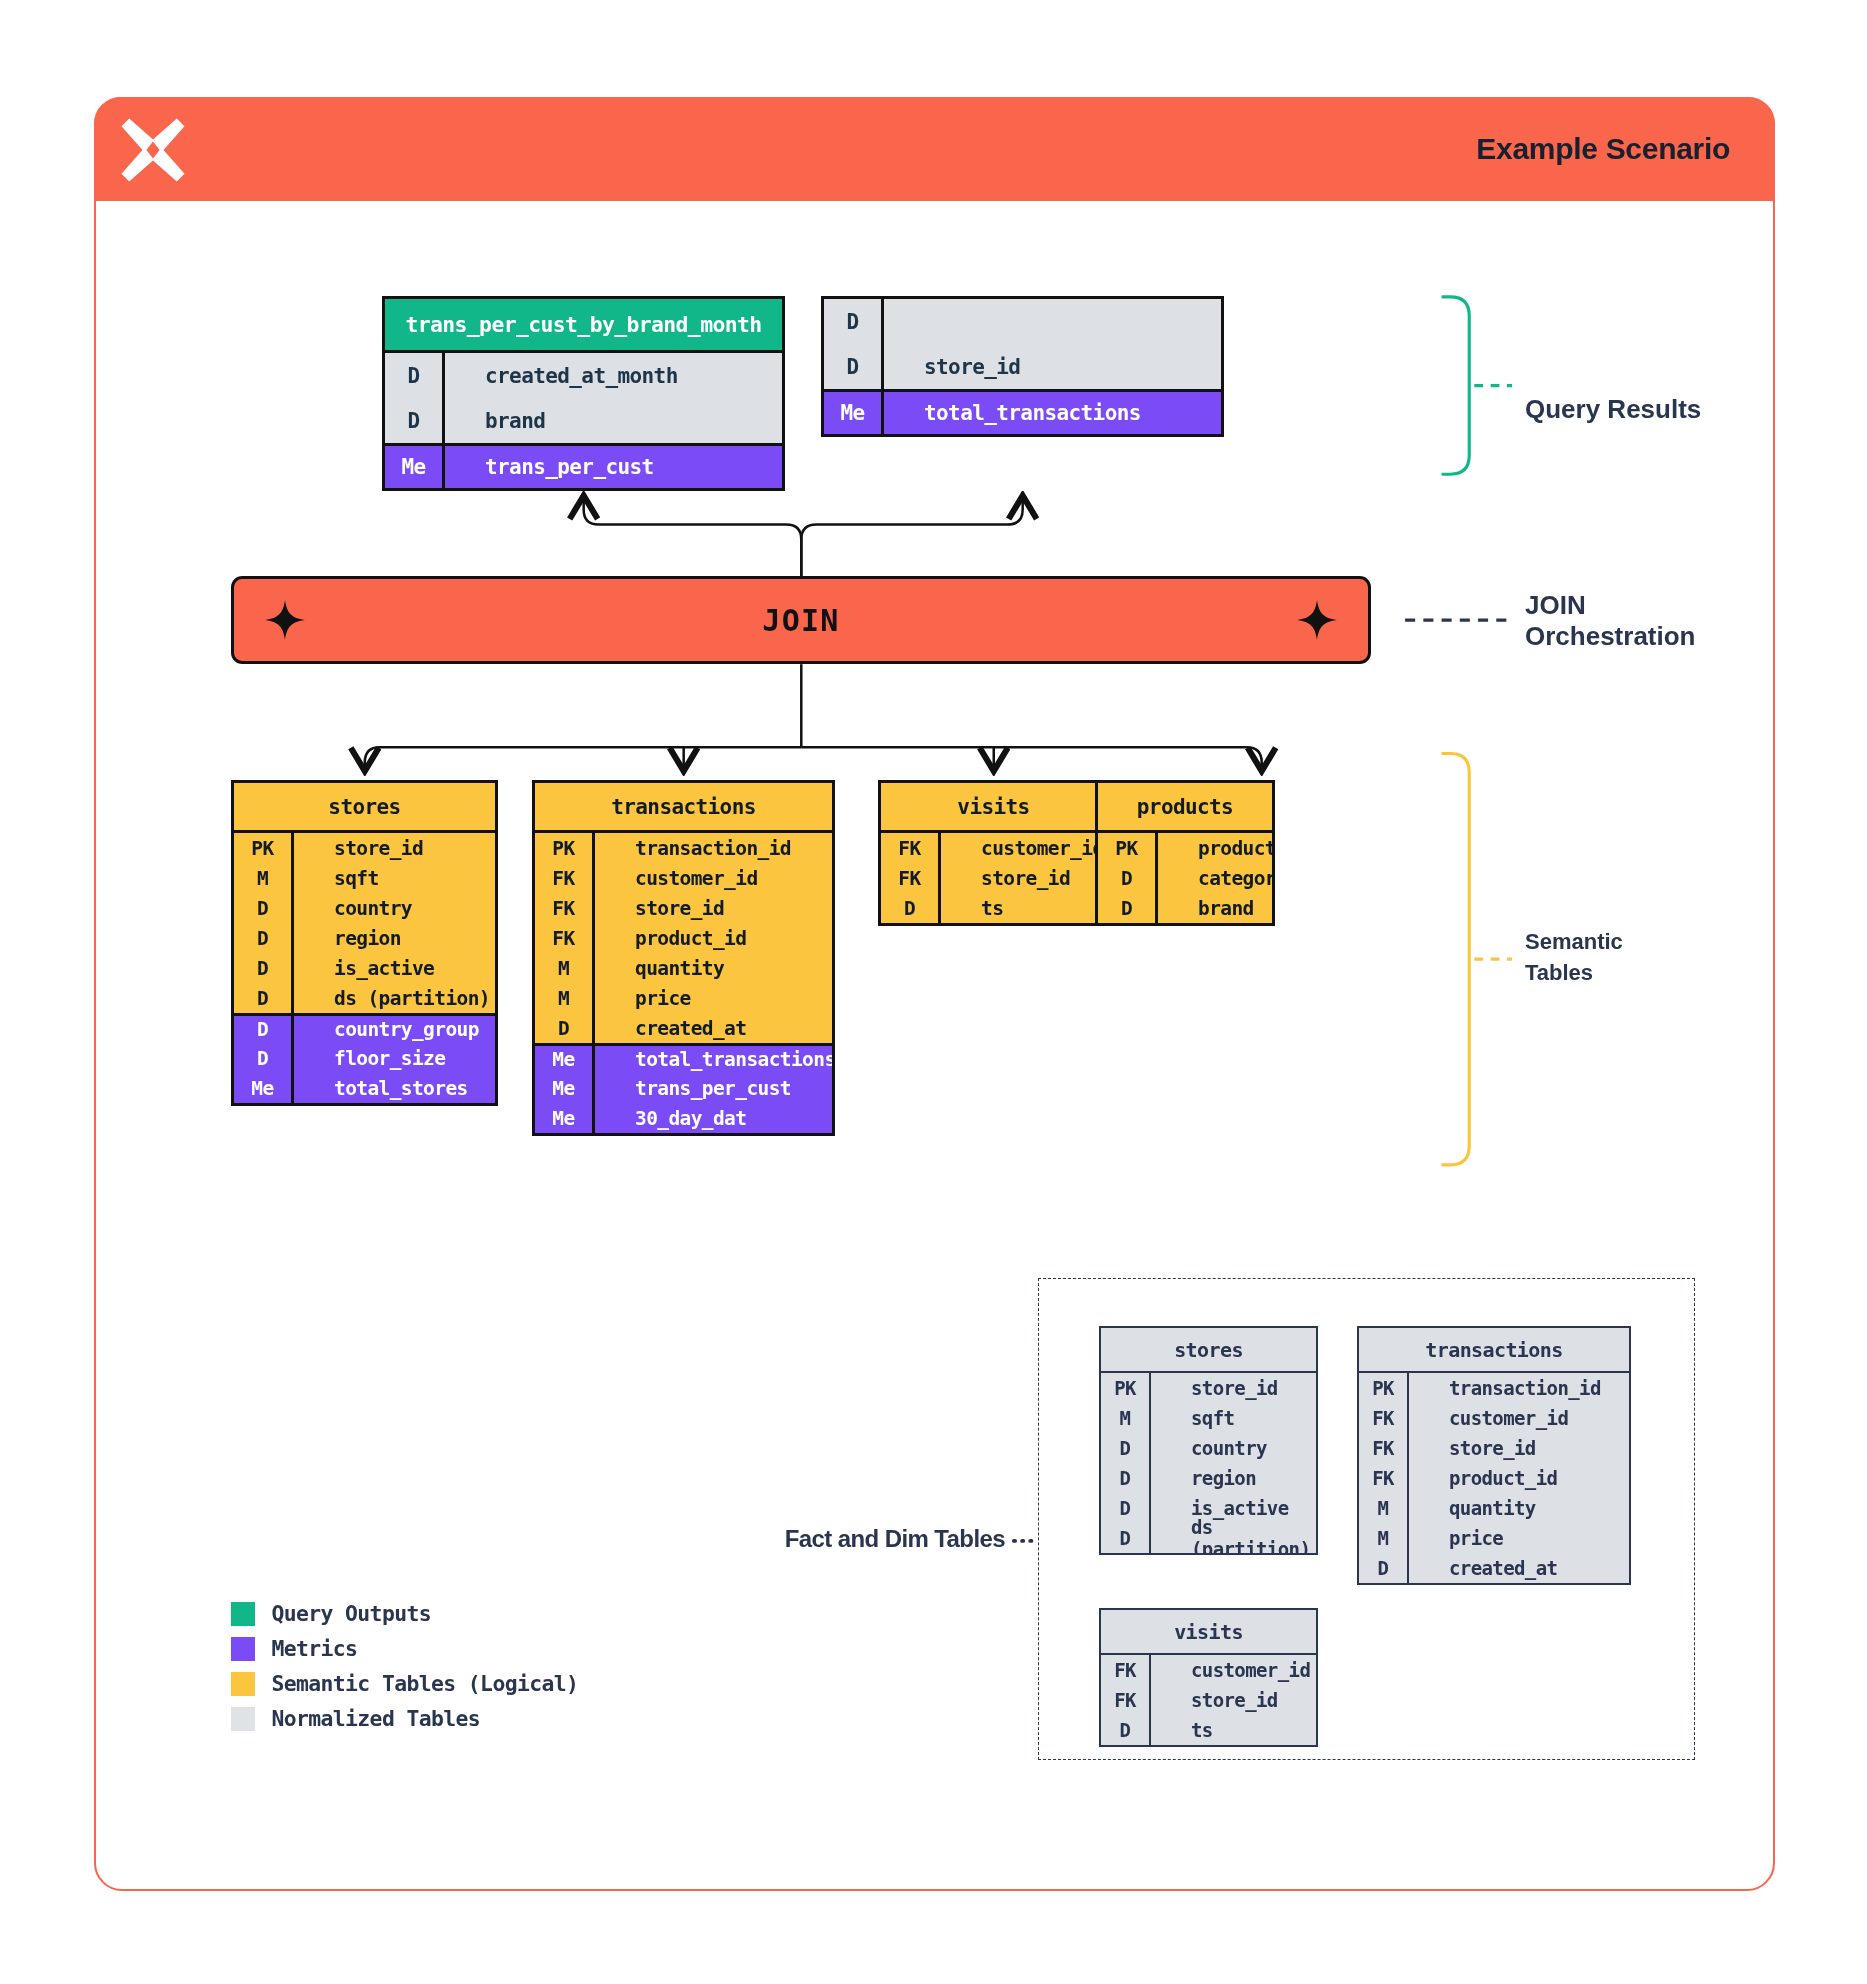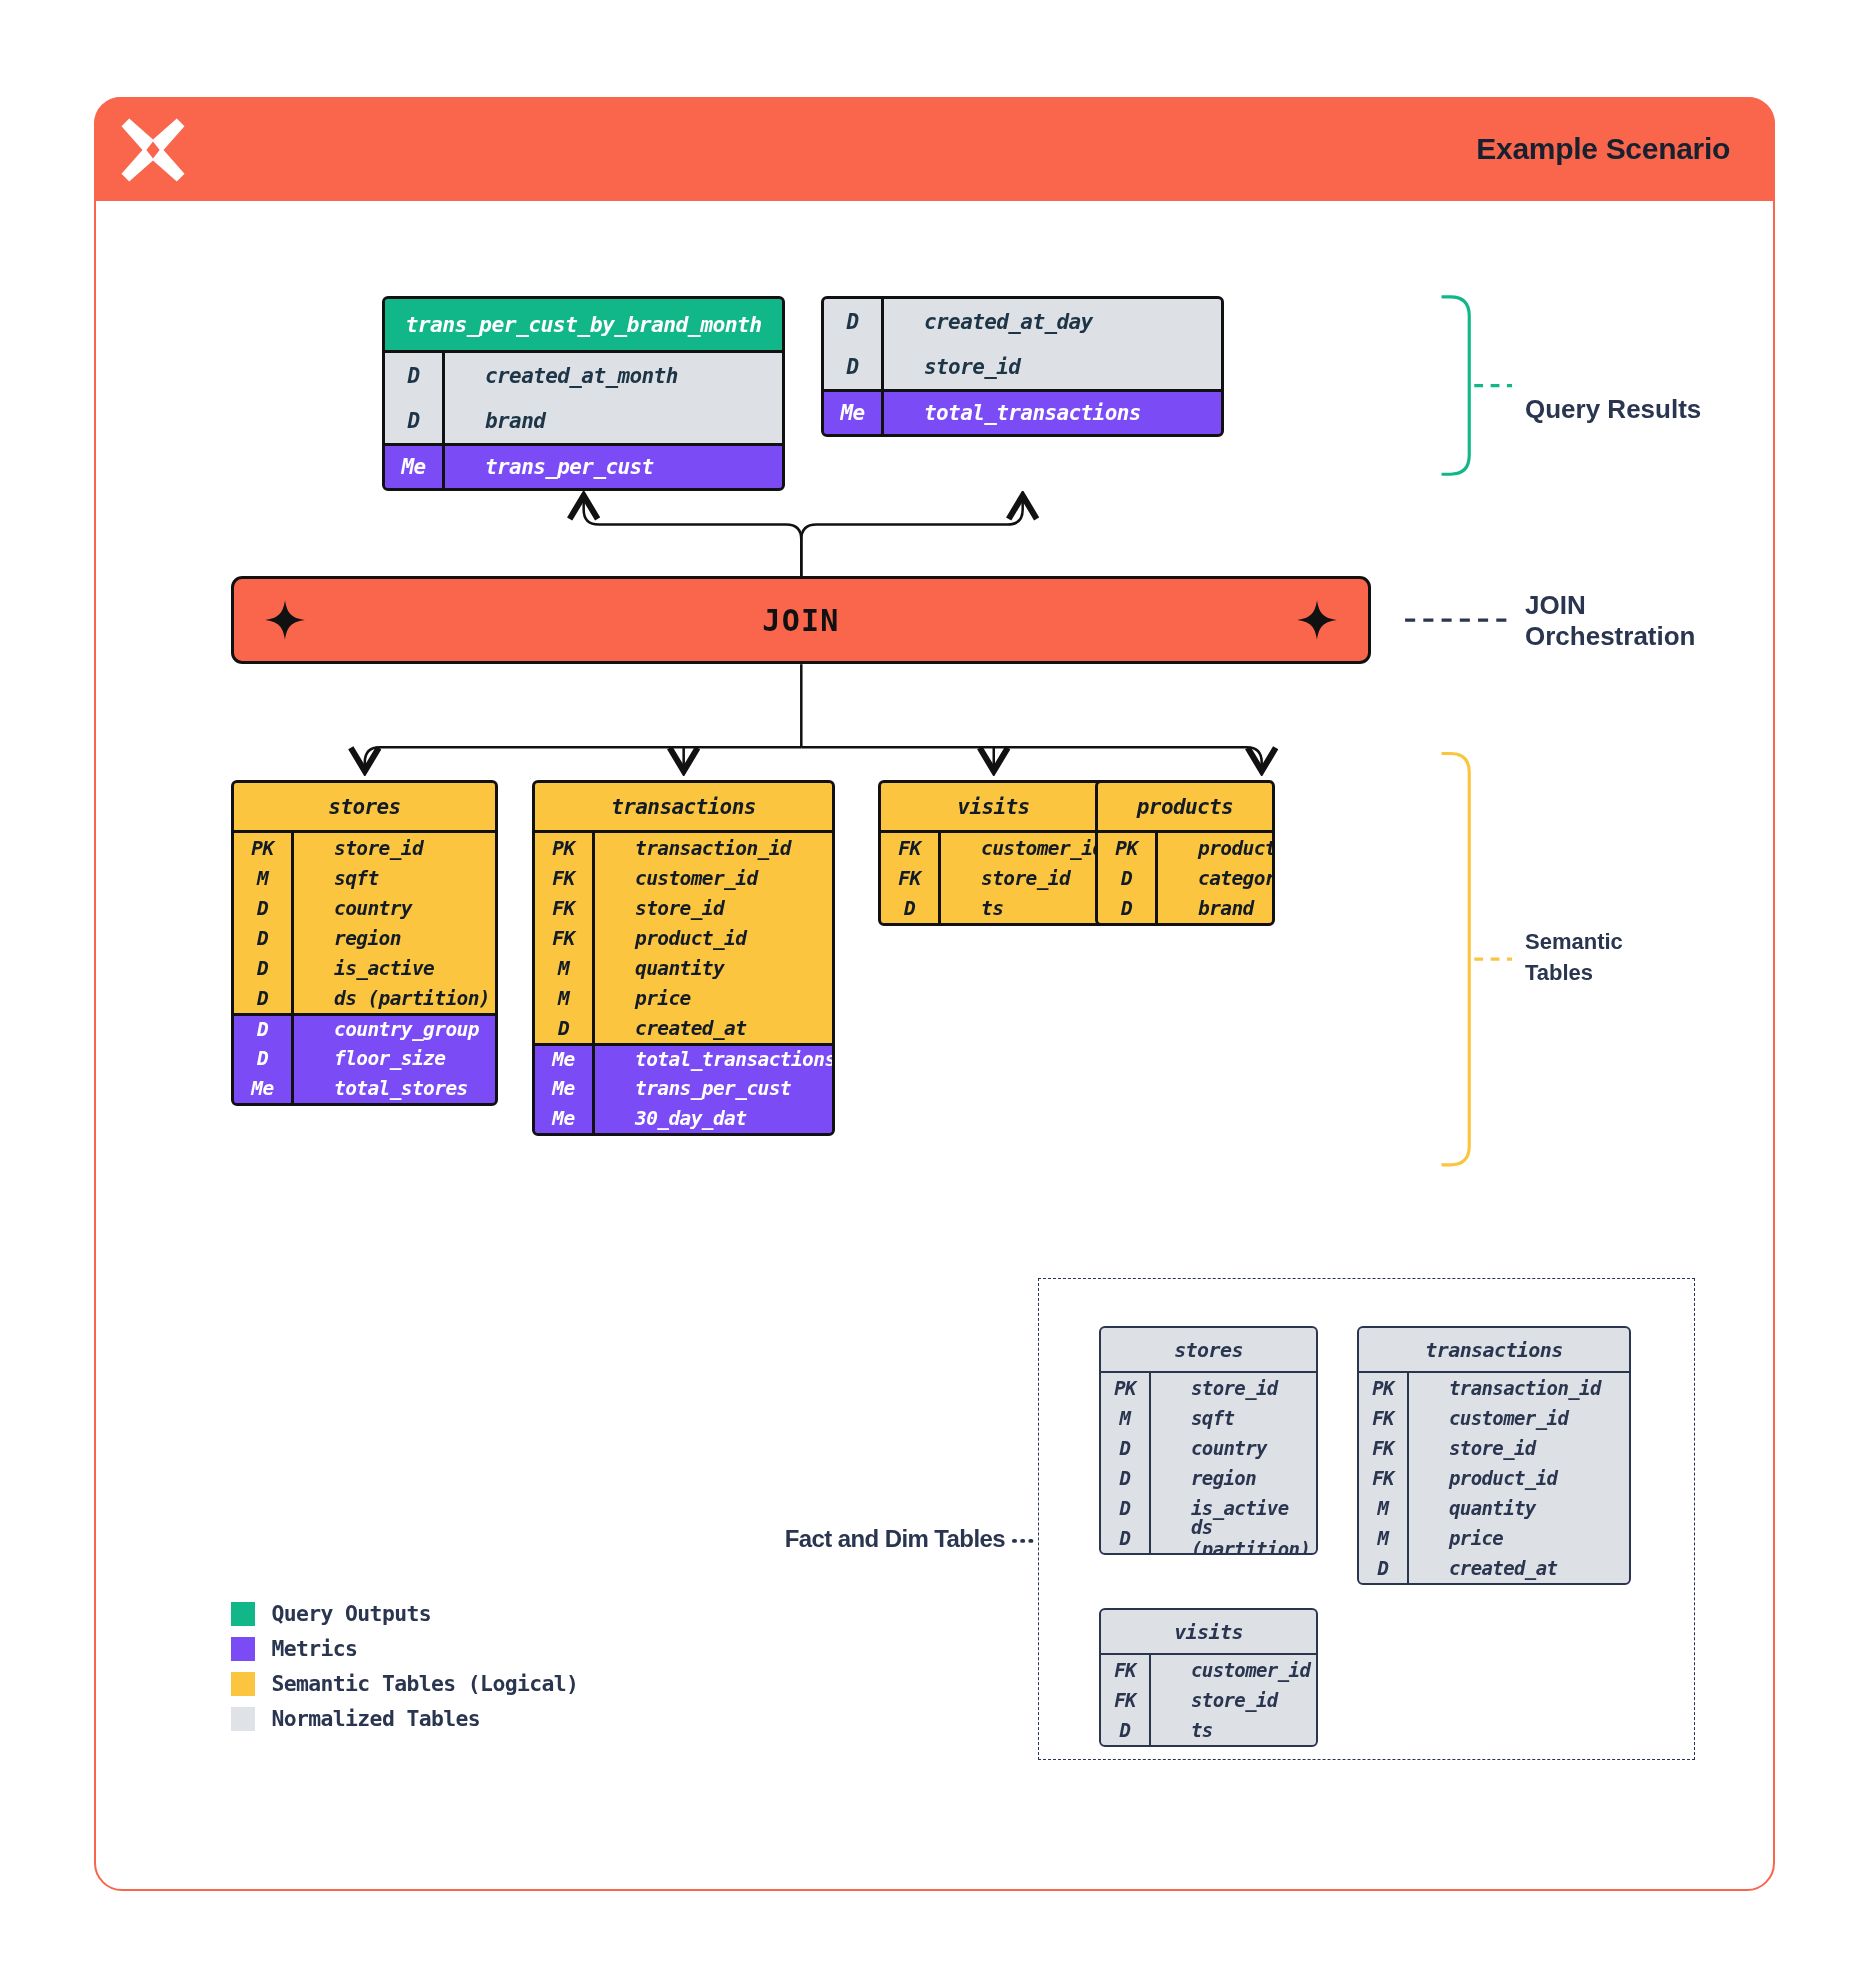--- a/index.html
+++ b/index.html
@@ -11,22 +11,22 @@
        font-family:"Liberation Sans",sans-serif;}
   .card{position:absolute;left:94px;top:97px;width:1681px;height:1794px;
         border:2.5px solid var(--orange);border-radius:28px;background:#fff;}
   .appbar{position:absolute;left:94px;top:97px;width:1681px;height:104px;
         background:var(--orange);border-radius:26.4px 26.4px 0 0;}
   .logo{position:absolute;left:24px;top:17.6px;width:70px;height:70px;}
   .appbar-title{position:absolute;right:45px;top:50%;transform:translateY(-50%);
         font-size:30px;font-weight:700;color:#17202E;letter-spacing:-0.3px;}
 
   
-  .tbl{position:absolute;border:3.1px solid var(--bc,#111);border-radius:6px;
-       overflow:hidden;background:#a21caf;z-index:10;font-style:italic;}
+  .tbl{position:absolute;border:3.1px solid var(--bc,#111);border-radius:0;
+       overflow:hidden;background:#a21caf;z-index:10;}
   .tbl-head{height:var(--headh);display:flex;align-items:center;justify-content:center;
        font-family:"DejaVu Sans Mono",monospace;font-weight:700;font-size:var(--headfs);
        border-bottom:var(--bw) solid var(--bc);letter-spacing:-0.6px;}
   .tbl-row{height:var(--rowh);display:flex;align-items:stretch;
        font-family:"DejaVu Sans Mono",monospace;font-weight:700;font-size:var(--rowfs);
        letter-spacing:-0.6px;}
   .tbl-row .k{width:var(--keyw);flex:none;border-right:var(--bw) solid var(--bc);
        display:flex;align-items:center;justify-content:center;}
   .tbl-row .v{flex:1;display:flex;align-items:center;padding-left:40px;}
   .tbl-row.sep{border-top:var(--bw) solid var(--bc);}
@@ -128,21 +128,20 @@
       <span class="v">brand</span>
     </div>
     <div class="tbl-row metric sep">
       <span class="k">Me</span>
       <span class="v">trans_per_cust</span>
     </div>
   </div>
 <div class="tbl query" style="left:821px;top:296px;width:403px">
     <div class="tbl-row">
       <span class="k">D</span>
-      <span class="v">created_at_day</span>
     </div>
     <div class="tbl-row">
       <span class="k">D</span>
       <span class="v">store_id</span>
     </div>
     <div class="tbl-row metric sep">
       <span class="k">Me</span>
       <span class="v">total_transactions</span>
     </div>
   </div>

